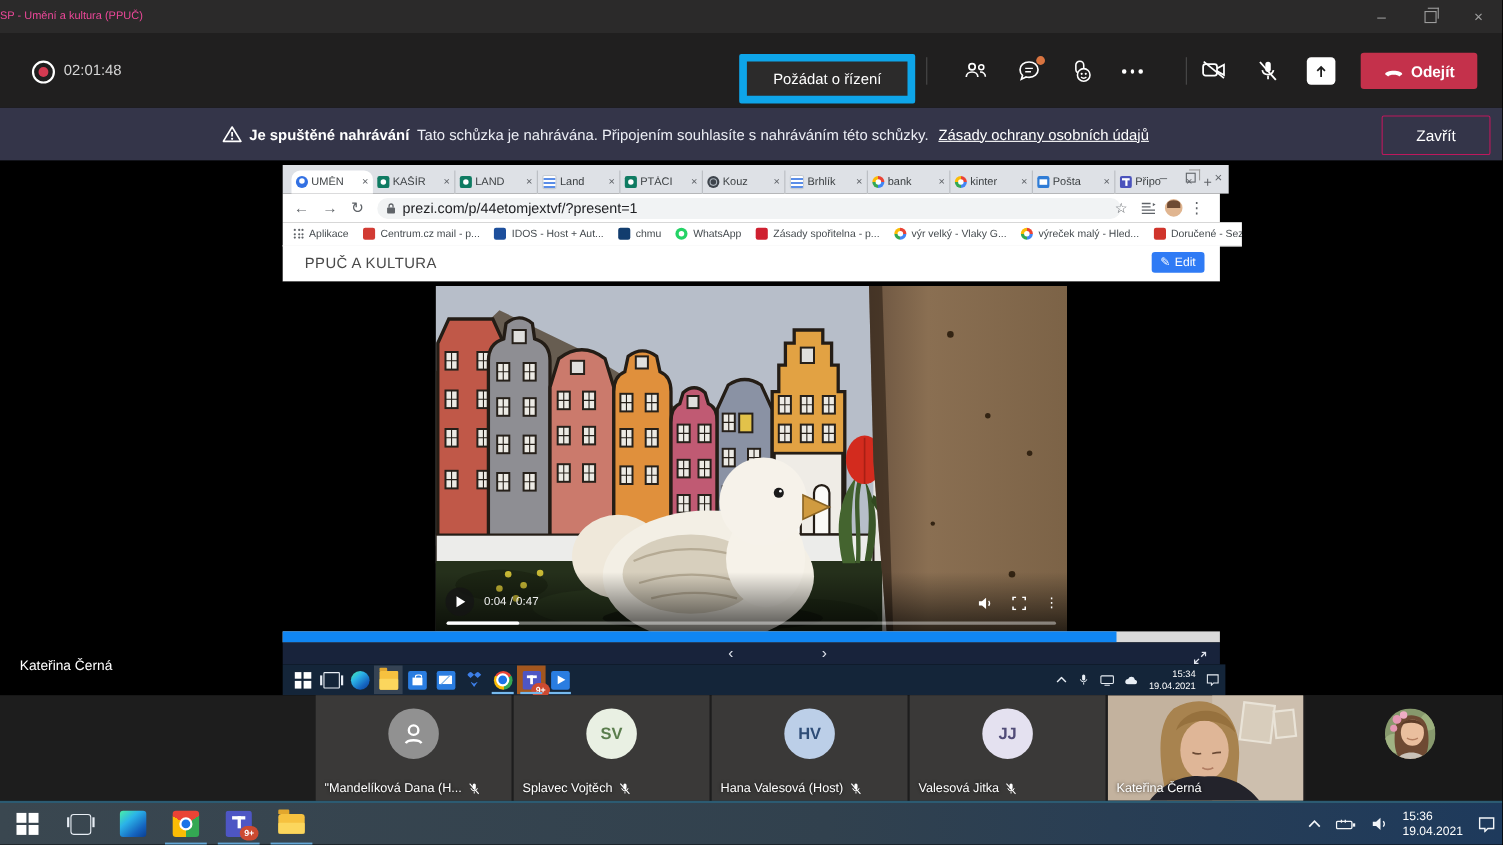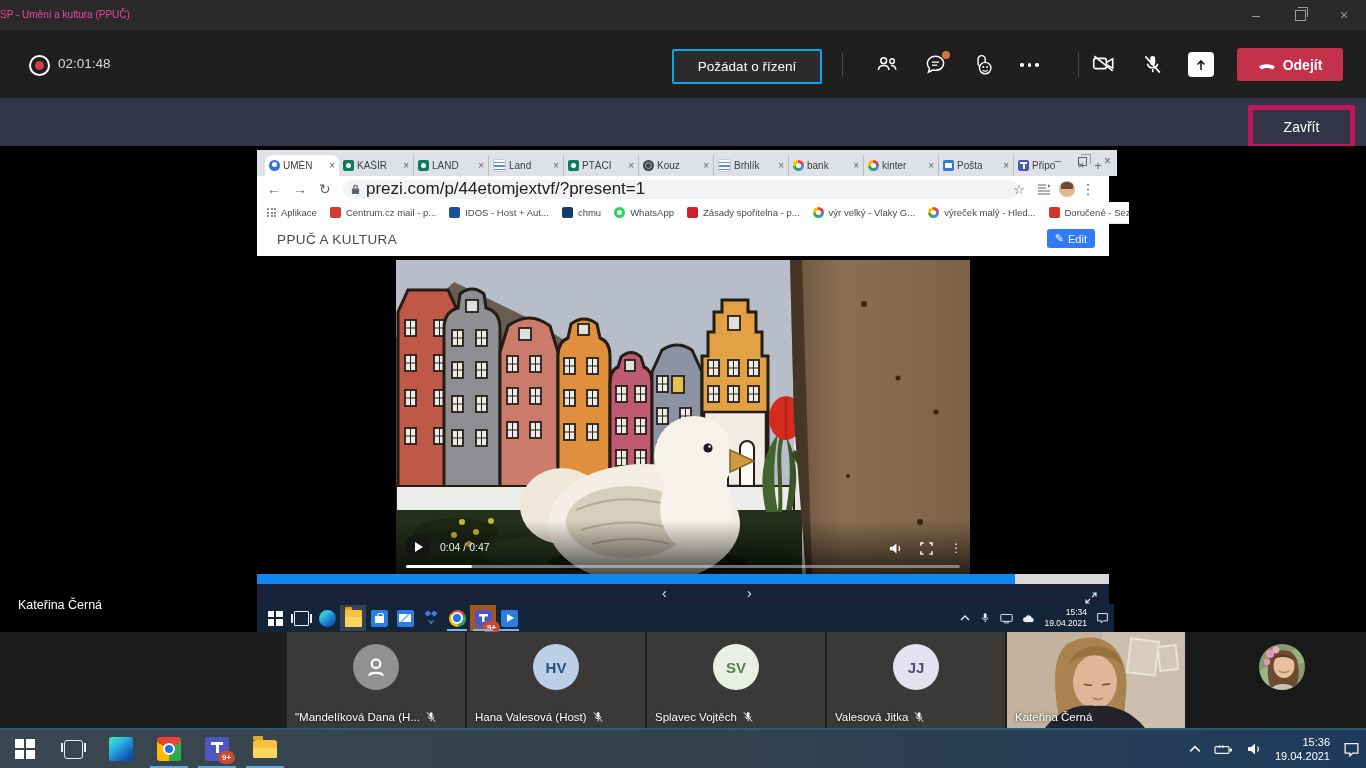--- a/index.html
+++ b/index.html
@@ -14,37 +14,37 @@
   .wctl{position:absolute;top:0;height:30px;width:44px;display:flex;align-items:center;justify-content:center;color:#9d9d9d;font-size:14px}
   .rstbox{width:9px;height:9px;border:1px solid #9d9d9d;position:relative}
   .rstbox:before{content:"";position:absolute;left:2px;top:-4px;width:9px;height:9px;border:1px solid #9d9d9d;border-left:none;border-bottom:none}
 
   
   #meetbar{position:absolute;left:0;top:30px;width:1366px;height:68px;background:#201f1f}
   .recdot{position:absolute;left:29px;top:25px;width:17px;height:17px;border:2px solid #fff;border-radius:50%;display:flex;align-items:center;justify-content:center}
   .recdot i{width:9px;height:9px;border-radius:50%;background:#d33a51}
   #timer{position:absolute;left:58px;top:0;height:68px;line-height:68px;font-size:13.5px;color:#d6d6d6}
   .reqbtn{position:absolute;left:672px;top:19px;width:146px;height:31px;background:#2c2b2b;
-    border:2px solid #0ea5e9;border-radius:2px;color:#fff;font-size:13.5px;display:flex;align-items:center;justify-content:center}
+    border:7px solid #0ea5e9;border-radius:2px;color:#fff;font-size:13.5px;display:flex;align-items:center;justify-content:center}
   .vdiv{position:absolute;top:22px;width:1px;height:25px;background:#4a4a4a}
   .mbtn{position:absolute;top:24px;width:22px;height:22px;color:#fff}
   .dotbadge{position:absolute;right:-3px;top:-3px;width:8px;height:8px;border-radius:50%;background:#d97440}
   .dots3{display:flex;gap:4px;margin-top:9px}
   .dots3 i{width:3.5px;height:3.5px;border-radius:50%;background:#fff}
   .sharebox{position:absolute;left:1188px;top:22px;width:26px;height:25px;background:#fff;border-radius:4px;
     display:flex;align-items:center;justify-content:center;color:#1d1d1d}
   .leavebtn{position:absolute;left:1237px;top:18px;width:106px;height:33px;border-radius:3px;
     display:flex;align-items:center;justify-content:center;gap:7px;font-size:14px;font-weight:bold;color:#fff}
 
   
   #banner{position:absolute;left:0;top:98px;width:1366px;height:48px;background:#343549;display:flex;align-items:center;justify-content:center}
   #banner .msg{display:flex;align-items:center;gap:7px;font-size:13.5px;color:#eceef5;margin-right:120px}
   #banner .msg b{color:#fff}
   #banner .lnk{text-decoration:underline;color:#fff;cursor:pointer;margin-left:2px}
-  .closebtn{position:absolute;right:11px;top:7px;width:97px;height:34px;border:5px solid #be185d;border-radius:2px;
+  .closebtn{position:absolute;right:11px;top:7px;width:97px;height:34px;border:1px solid #be185d;border-radius:2px;
     background:transparent;color:#fff;font-size:14px;display:flex;align-items:center;justify-content:center}
 
   
   #stage{position:absolute;left:0;top:146px;width:1366px;height:394px;background:#000}
   #presenter{position:absolute;left:18px;top:452px;font-size:12.5px;color:#fff}
   #shared{position:absolute;left:257px;top:4px;width:852px;height:482px;background:#000}
 
   
   #tabstrip{position:absolute;left:0;top:0;width:852px;height:26px;background:#dee1e6;display:flex;align-items:flex-end;padding-left:8px}
   .tab{width:66px;height:21px;display:flex;align-items:center;gap:3px;padding:0 4px;font-size:10px;color:#3c4043;flex:none}
@@ -68,21 +68,21 @@
   .tf-mail:after{content:"";position:absolute;left:2px;top:3px;width:7px;height:5px;background:#fff}
   .tf-teams{background:#4b53bc;background-image:linear-gradient(#fff,#fff),linear-gradient(#fff,#fff);
     background-size:7px 2px,2px 6px;background-position:2px 2px,4.5px 3px;background-repeat:no-repeat}
   .bwc{position:absolute;top:0;right:6px;height:22px;display:flex;align-items:center;gap:17px;color:#5f6368;font-size:12px}
 
   
   #ctoolbar{position:absolute;left:0;top:26px;width:852px;height:26px;background:#fff}
   .nvi{position:absolute;top:0;height:26px;display:flex;align-items:center;color:#5f6368;font-size:14px}
   #urlpill{position:absolute;left:86px;top:3.5px;width:660px;height:19px;background:#f1f3f4;border-radius:10px;
     display:flex;align-items:center;padding:0 8px;gap:6px}
-  #urlpill .url{font-size:17px;color:#202124}
+  #urlpill .url{font-size:13px;color:#202124}
   .avat{width:16px;height:16px;border-radius:50%;background:#e0b590;position:relative;overflow:hidden}
   .avat:before{content:"";position:absolute;left:2px;top:1px;width:12px;height:7px;border-radius:50% 50% 0 0;background:#6e4a33}
 
   
   #bookmarks{position:absolute;left:0;top:52px;width:852px;height:21px;background:#fff;border-bottom:1px solid #e6e6e6;
     display:flex;align-items:center;gap:13px;padding:0 10px;overflow:hidden}
   .bm{display:flex;align-items:center;gap:5px;font-size:9.5px;color:#454b4f;flex:none}
   .bi{width:11px;height:11px;border-radius:2px;flex:none;position:relative}
   .bi-apps-grid{background:none;width:9px;height:9px}
   .bi-apps-grid i{position:absolute;width:2px;height:2px;background:#5f6368;border-radius:50%}
@@ -168,21 +168,21 @@
   .micico{color:#fff;flex:none}
 
   
   #taskbar{position:absolute;left:0;top:728px;width:1366px;height:40px;
     background:linear-gradient(90deg,#3a4750 0%,#31414e 55%,#1e3a5c 100%);border-top:2px solid #2c5b72}
   .tcell{position:absolute;top:0;width:46px;height:38px;display:flex;align-items:center;justify-content:center}
   .tcell .ul{position:absolute;left:4px;right:4px;bottom:0;height:2.5px;background:#64a8d8}
   .lgb{width:24px;height:24px;border-radius:3px;position:relative}
   .lgb.lg-folder:before{width:10px;height:4px;top:-4px}
   #tray{position:absolute;right:6px;top:0;height:38px;display:flex;align-items:center;gap:13px;color:#f2f5f8}
-  #tclock{font-size:11px;line-height:1.3;text-align:right;color:#fff}
+  #tclock{font-size:11px;line-height:1.3;text-align:left;color:#fff}
 </style>
 </head>
 <body>
 
 <svg width="0" height="0" style="position:absolute">
   <defs>
     <symbol id="i-people" viewBox="0 0 20 16">
       <circle cx="7" cy="5" r="2.6" fill="none" stroke="currentColor" stroke-width="1.4"></circle>
       <path d="M2.2 13.5c0-2.6 2.1-4.2 4.8-4.2s4.8 1.6 4.8 4.2" fill="none" stroke="currentColor" stroke-width="1.4"></path>
       <circle cx="14.6" cy="5.4" r="2.1" fill="none" stroke="currentColor" stroke-width="1.3"></circle>
@@ -333,20 +333,28 @@
     </div>
     <div class="leavebtn" style="background:#c4314b">
       <svg width="18" height="10" viewBox="0 0 18 10">
           <use href="#i-hang"></use>
         </svg>
       <span>Odejít</span>
     </div>
   </div>
 
   <div id="banner">
+    <div class="msg">
+      <svg width="18" height="16" viewBox="0 0 18 16" style="color:#fff">
+          <use href="#i-warn"></use>
+        </svg>
+      <b>Je spuštěné nahrávání</b>
+      <span>Tato schůzka je nahrávána. Připojením souhlasíte s nahráváním této schůzky.</span>
+      <span class="lnk">Zásady ochrany osobních údajů</span>
+    </div>
     <div class="closebtn">Zavřít</div>
   </div>
 
   <div id="stage">
     <div id="shared">
 
       <div id="tabstrip">
         <div class="tab on">
             <i class="tf tf-prezi"></i>
             <span class="lab">UMĚN</span>
@@ -723,33 +731,33 @@
         </div>
         <div class="nm">
             <span>"Mandelíková Dana (H...</span>
           <svg class="micico" width="12" height="12" viewBox="0 0 16 16">
               <use href="#i-micoff"></use>
             </svg>
           </div>
       </div>
 
       <div class="tile">
+        <div class="av" style="background:#e9f0e3;color:#5a7d4d">SV</div>
+        <div class="nm">
+            <span>Splavec Vojtěch</span>
+          <svg class="micico" width="12" height="12" viewBox="0 0 16 16">
+              <use href="#i-micoff"></use>
+            </svg>
+          </div>
+      </div>
+
+      <div class="tile">
         <div class="av" style="background:#bccfe8;color:#2e4d77">HV</div>
         <div class="nm">
             <span>Hana Valesová (Host)</span>
-          <svg class="micico" width="12" height="12" viewBox="0 0 16 16">
-              <use href="#i-micoff"></use>
-            </svg>
-          </div>
-      </div>
-
-      <div class="tile">
-        <div class="av" style="background:#e9f0e3;color:#5a7d4d">SV</div>
-        <div class="nm">
-            <span>Splavec Vojtěch</span>
           <svg class="micico" width="12" height="12" viewBox="0 0 16 16">
               <use href="#i-micoff"></use>
             </svg>
           </div>
       </div>
 
       <div class="tile">
         <div class="av" style="background:#e4e1f0;color:#514c78">JJ</div>
         <div class="nm">
             <span>Valesová Jitka</span>

